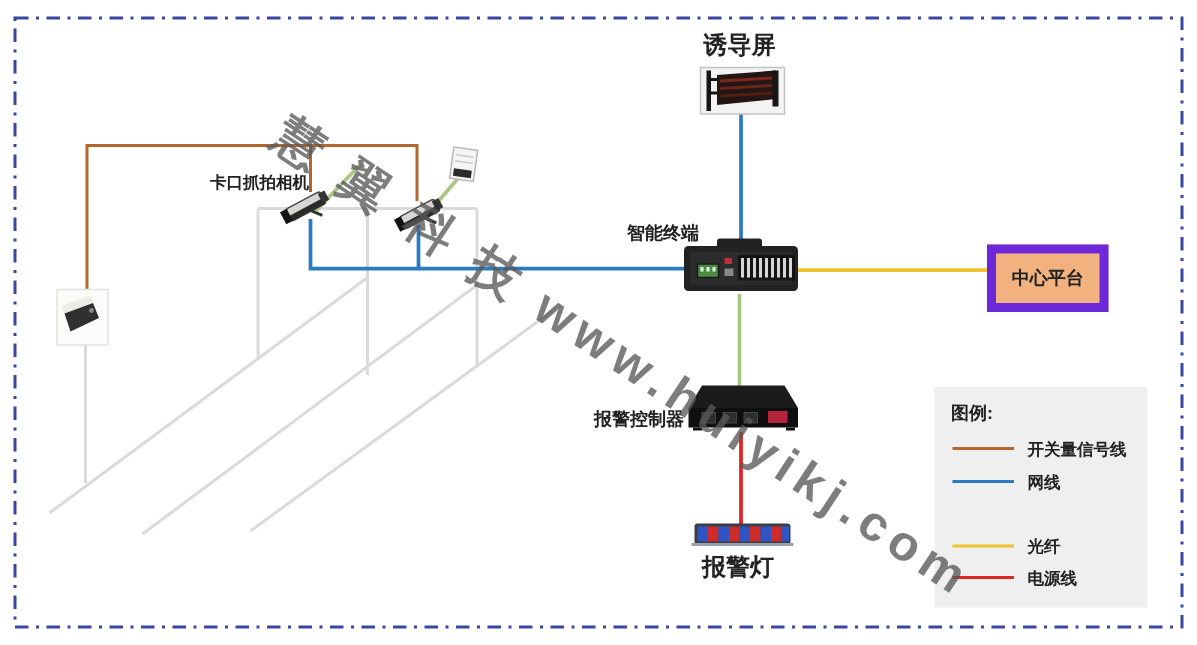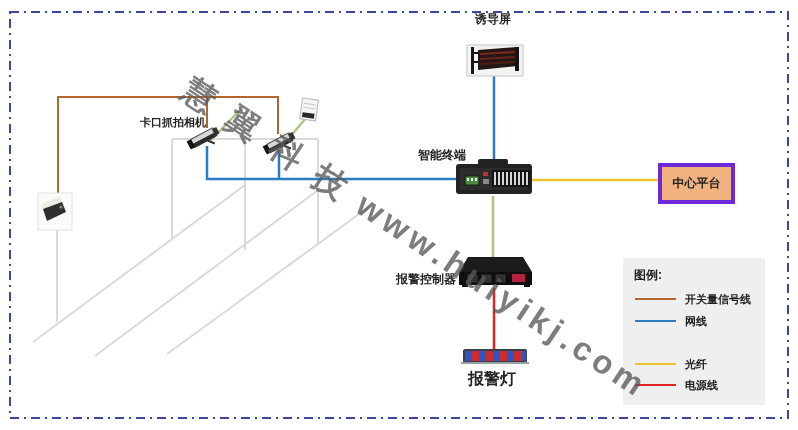--- a/index.html
+++ b/index.html
@@ -6,21 +6,21 @@
   #canvas{position:relative;width:798px;height:430px;background:#ffffff;overflow:hidden;
           font-family:"Liberation Sans","DejaVu Sans",sans-serif;}
   svg{position:absolute;left:0;top:0;}
   .lbl{position:absolute;font-weight:bold;color:#222;font-size:11px;line-height:14px;white-space:nowrap;}
   .lbl.center{transform:translateX(-50%);}
   .lbl.right{transform:translateX(-100%);}
   #watermark{position:absolute;left:198px;top:68px;transform:rotate(33.5deg);transform-origin:0 0;
              font-size:33px;font-weight:bold;letter-spacing:5px;color:rgba(88,88,88,0.78);
              white-space:nowrap;z-index:8;pointer-events:none;}
   #platform-box{position:absolute;left:658px;top:163px;width:69px;height:33px;background:#f2b27f;
-                border:4px solid #6d28d9;display:flex;align-items:center;justify-content:center;
+                border:6px solid #6d28d9;display:flex;align-items:center;justify-content:center;
                 font-weight:bold;font-size:12px;color:#222;z-index:4;}
   #legend-box{position:absolute;left:623px;top:258px;width:142px;height:147px;background:#efefef;z-index:4;}
   #legend-title{position:absolute;left:11px;top:9px;font-weight:bold;font-size:12px;color:#222;}
   .legend-row{position:absolute;left:0;width:100%;height:20px;}
   .legend-swatch{position:absolute;left:12px;top:9px;width:41px;height:2px;}
   .legend-label{position:absolute;left:62px;top:3px;font-weight:bold;font-size:11px;color:#222;}
   .r0{top:31px}.r1{top:53px}.r2{top:74px}.r3{top:96px}.r4{top:117px}
 </style>
 </head>
 <body>
@@ -152,21 +152,21 @@
         <rect x="507" y="351" width="7" height="10" fill="#2f55c4"></rect>
         <rect x="514" y="351" width="7" height="10" fill="#cf2b2b"></rect>
         <rect x="521" y="351" width="5" height="10" fill="#2f55c4"></rect>
       </g>
       <rect x="461" y="362" width="68" height="2" fill="#9aa0a8"></rect>
     </g>
   </svg>
 
   <div id="watermark">慧 翼 科 技 www.huiyikj.com</div>
 
-  <div class="lbl center" style="left:493px;top:12px;font-size:12px;">诱导屏</div>
+  <div class="lbl center" style="left:493px;top:24px;font-size:16px;">诱导屏</div>
 
   <div class="lbl right" style="left:206px;top:115px;">卡口抓拍相机</div>
 
 
   <div class="lbl" style="left:418px;top:148px;font-size:12px;">智能终端</div>
 
   <div id="platform-box">
     <span>中心平台</span>
   </div>
 

